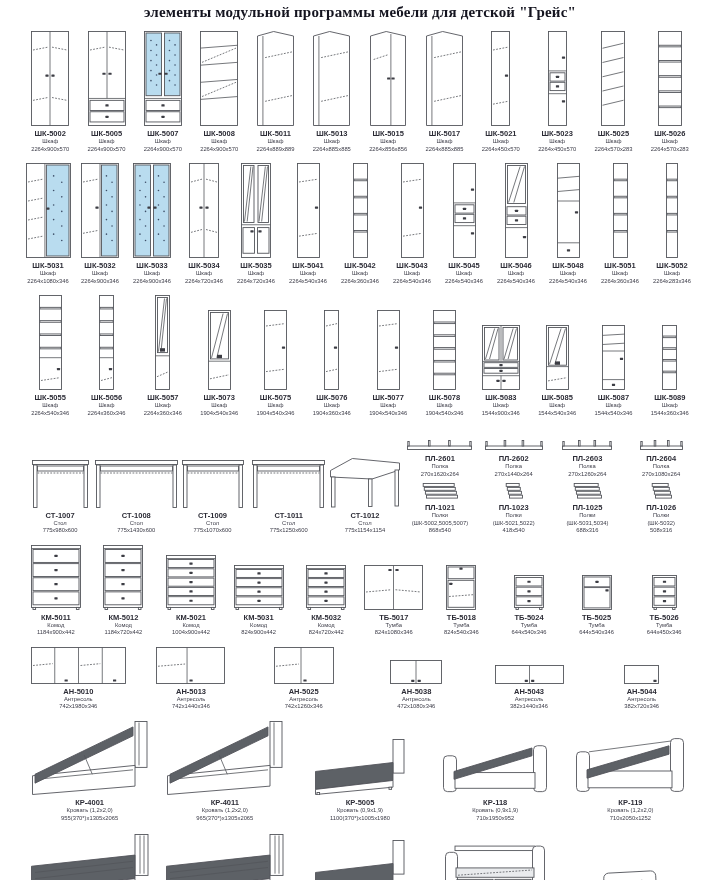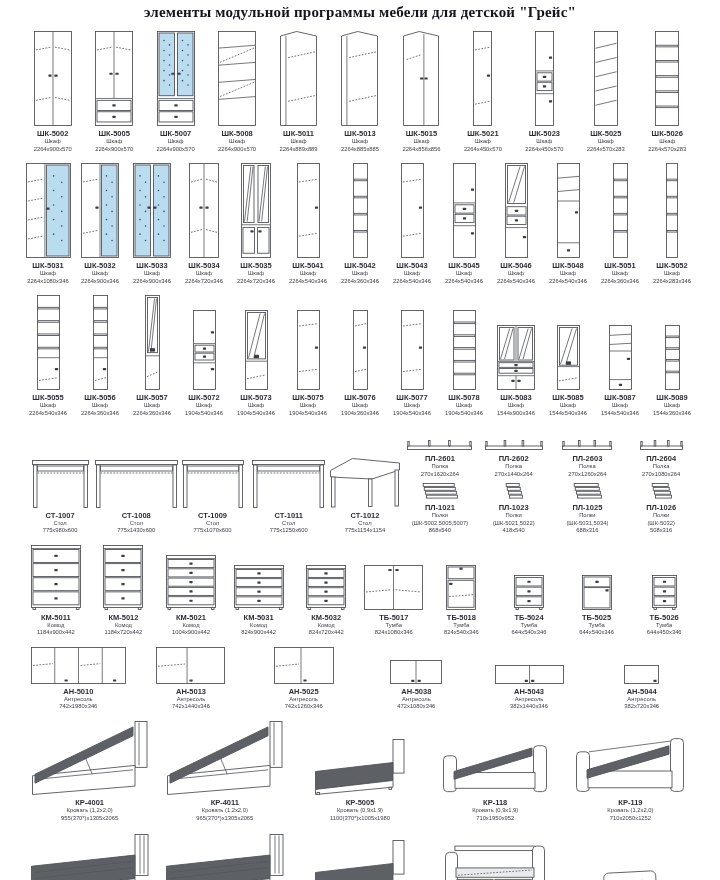--- a/index.html
+++ b/index.html
@@ -160,20 +160,33 @@
               <rect x="21.439999999999998" y="46.4" width="3.2" height="2.2" rx="0.4" fill="#3c3d44"></rect>
               <line x1="3.6" y1="28.5" x2="18" y2="23.75" stroke="#53555b" stroke-width="0.8" stroke-dasharray="1.8 1.4"></line>
             </svg>
           </div>
           <div class="code">ШК-5015</div>
           <div class="sub">Шкаф</div>
           <div class="sub">2264x856x856</div>
         </div>
         <div class="item">
           <div class="fig">
+            <svg width="37" height="95" viewBox="0 0 37 95">
+              <polygon points="0.5,5 16.650000000000002,0.5 36.5,5 36.5,94.5 0.5,94.5" fill="#fff" stroke="#53555b" stroke-width="0.9"></polygon>
+              <line x1="5.92" y1="5" x2="5.92" y2="94.5" stroke="#53555b" stroke-width="0.8"></line>
+              <line x1="8.14" y1="26.6" x2="35" y2="20.9" stroke="#53555b" stroke-width="0.8" stroke-dasharray="1.8 1.4"></line>
+              <line x1="8.14" y1="70.3" x2="35" y2="64.60000000000001" stroke="#53555b" stroke-width="0.8" stroke-dasharray="1.8 1.4"></line>
+            </svg>
+          </div>
+          <div class="code">ШК-5017</div>
+          <div class="sub">Шкаф</div>
+          <div class="sub">2264x885x885</div>
+        </div>
+        <div class="item">
+          <div class="fig">
             <svg width="19" height="95" viewBox="0 0 19 95">
               <rect x="0.5" y="0.5" width="18" height="94" rx="0" fill="#fff" stroke="#53555b" stroke-width="0.9"></rect>
               <rect x="13.9" y="43.55" width="3.2" height="2.2" rx="0.4" fill="#3c3d44"></rect>
               <line x1="2" y1="19" x2="17" y2="16.150000000000002" stroke="#53555b" stroke-width="0.8" stroke-dasharray="1.8 1.4"></line>
               <line x1="2" y1="73.15" x2="17" y2="70.3" stroke="#53555b" stroke-width="0.8" stroke-dasharray="1.8 1.4"></line>
             </svg>
           </div>
           <div class="code">ШК-5021</div>
           <div class="sub">Шкаф</div>
           <div class="sub">2264x450x570</div>
@@ -517,38 +530,20 @@
               <line x1="3.5" y1="56.599999999999994" x2="9.5" y2="3.5" stroke="#53555b" stroke-width="0.8"></line>
               <line x1="6" y1="56.599999999999994" x2="11.5" y2="3.5" stroke="#53555b" stroke-width="0.8"></line>
               <rect x="5" y="53.2" width="5" height="3.4" fill="#3c3d44"></rect>
               <line x1="0.5" y1="60.800000000000004" x2="14.5" y2="60.800000000000004" stroke="#53555b" stroke-width="0.8"></line>
               <line x1="2" y1="81.7" x2="13" y2="76.95" stroke="#53555b" stroke-width="0.8" stroke-dasharray="1.8 1.4"></line>
             </svg>
           </div>
           <div class="code">ШК-5057</div>
           <div class="sub">Шкаф</div>
           <div class="sub">2264x360x346</div>
-        </div>
-        <div class="item">
-          <div class="fig">
-            <svg width="23" height="80" viewBox="0 0 23 80">
-              <rect x="0.5" y="0.5" width="22" height="79" rx="0" fill="#fff" stroke="#53555b" stroke-width="0.9"></rect>
-              <rect x="17.9" y="21.3" width="3.2" height="2.2" rx="0.4" fill="#3c3d44"></rect>
-              <line x1="0.5" y1="33.6" x2="22.5" y2="33.6" stroke="#53555b" stroke-width="0.8"></line>
-              <rect x="2" y="35.2" width="19" height="6.8" rx="0" fill="#fff" stroke="#53555b" stroke-width="0.9"></rect>
-              <rect x="9.9" y="37.5" width="3.2" height="2.2" rx="0.4" fill="#3c3d44"></rect>
-              <rect x="2" y="43.2" width="19" height="6.8" rx="0" fill="#fff" stroke="#53555b" stroke-width="0.9"></rect>
-              <rect x="9.9" y="45.5" width="3.2" height="2.2" rx="0.4" fill="#3c3d44"></rect>
-              <line x1="0.5" y1="52.800000000000004" x2="22.5" y2="52.800000000000004" stroke="#53555b" stroke-width="0.8"></line>
-              <rect x="17.9" y="58.1" width="3.2" height="2.2" rx="0.4" fill="#3c3d44"></rect>
-            </svg>
-          </div>
-          <div class="code">ШК-5072</div>
-          <div class="sub">Шкаф</div>
-          <div class="sub">1904x540x346</div>
         </div>
         <div class="item">
           <div class="fig">
             <svg width="23" height="80" viewBox="0 0 23 80">
               <rect x="0.5" y="0.5" width="22" height="79" rx="0" fill="#fff" stroke="#53555b" stroke-width="0.9"></rect>
               <rect x="2.5" y="2.5" width="18" height="46.4" rx="0" fill="#fff" stroke="#53555b" stroke-width="0.9"></rect>
               <line x1="3.5" y1="47.9" x2="15.1" y2="3.5" stroke="#53555b" stroke-width="0.8"></line>
               <line x1="8.8" y1="47.9" x2="19.5" y2="3.5" stroke="#53555b" stroke-width="0.8"></line>
               <rect x="9" y="44.800000000000004" width="5" height="3.4" fill="#3c3d44"></rect>
               <line x1="0.5" y1="51.2" x2="22.5" y2="51.2" stroke="#53555b" stroke-width="0.8"></line>

